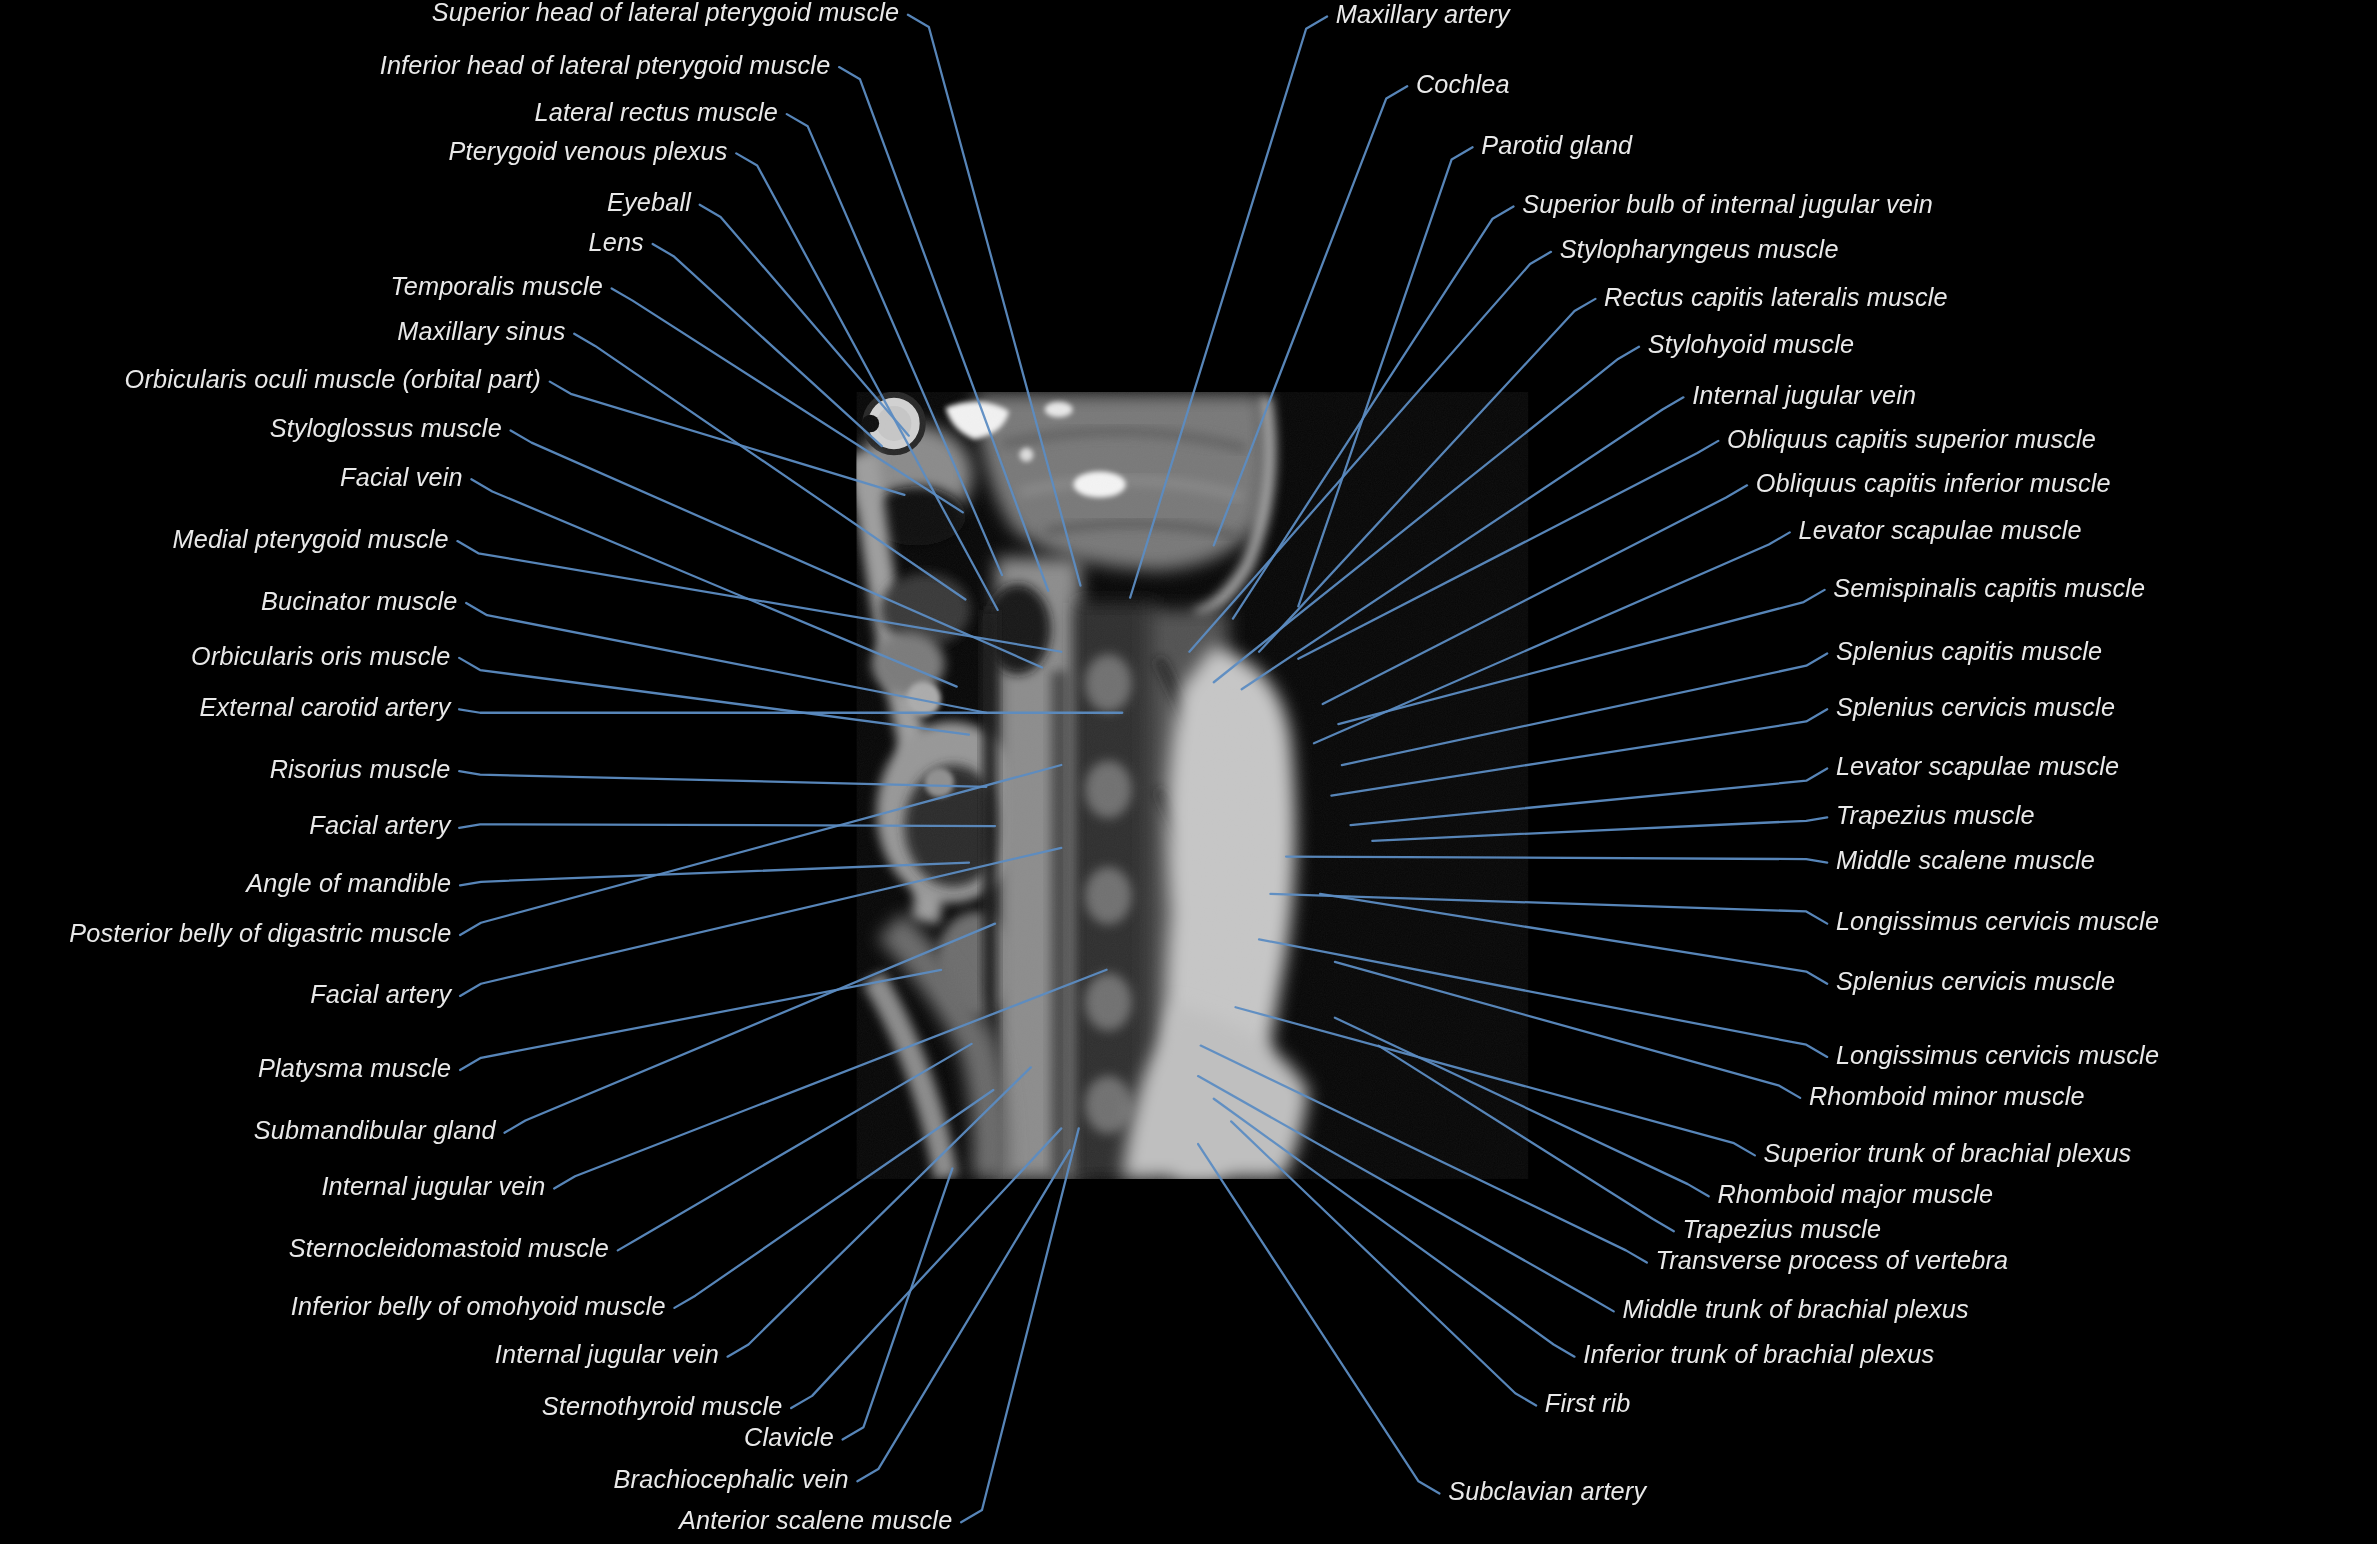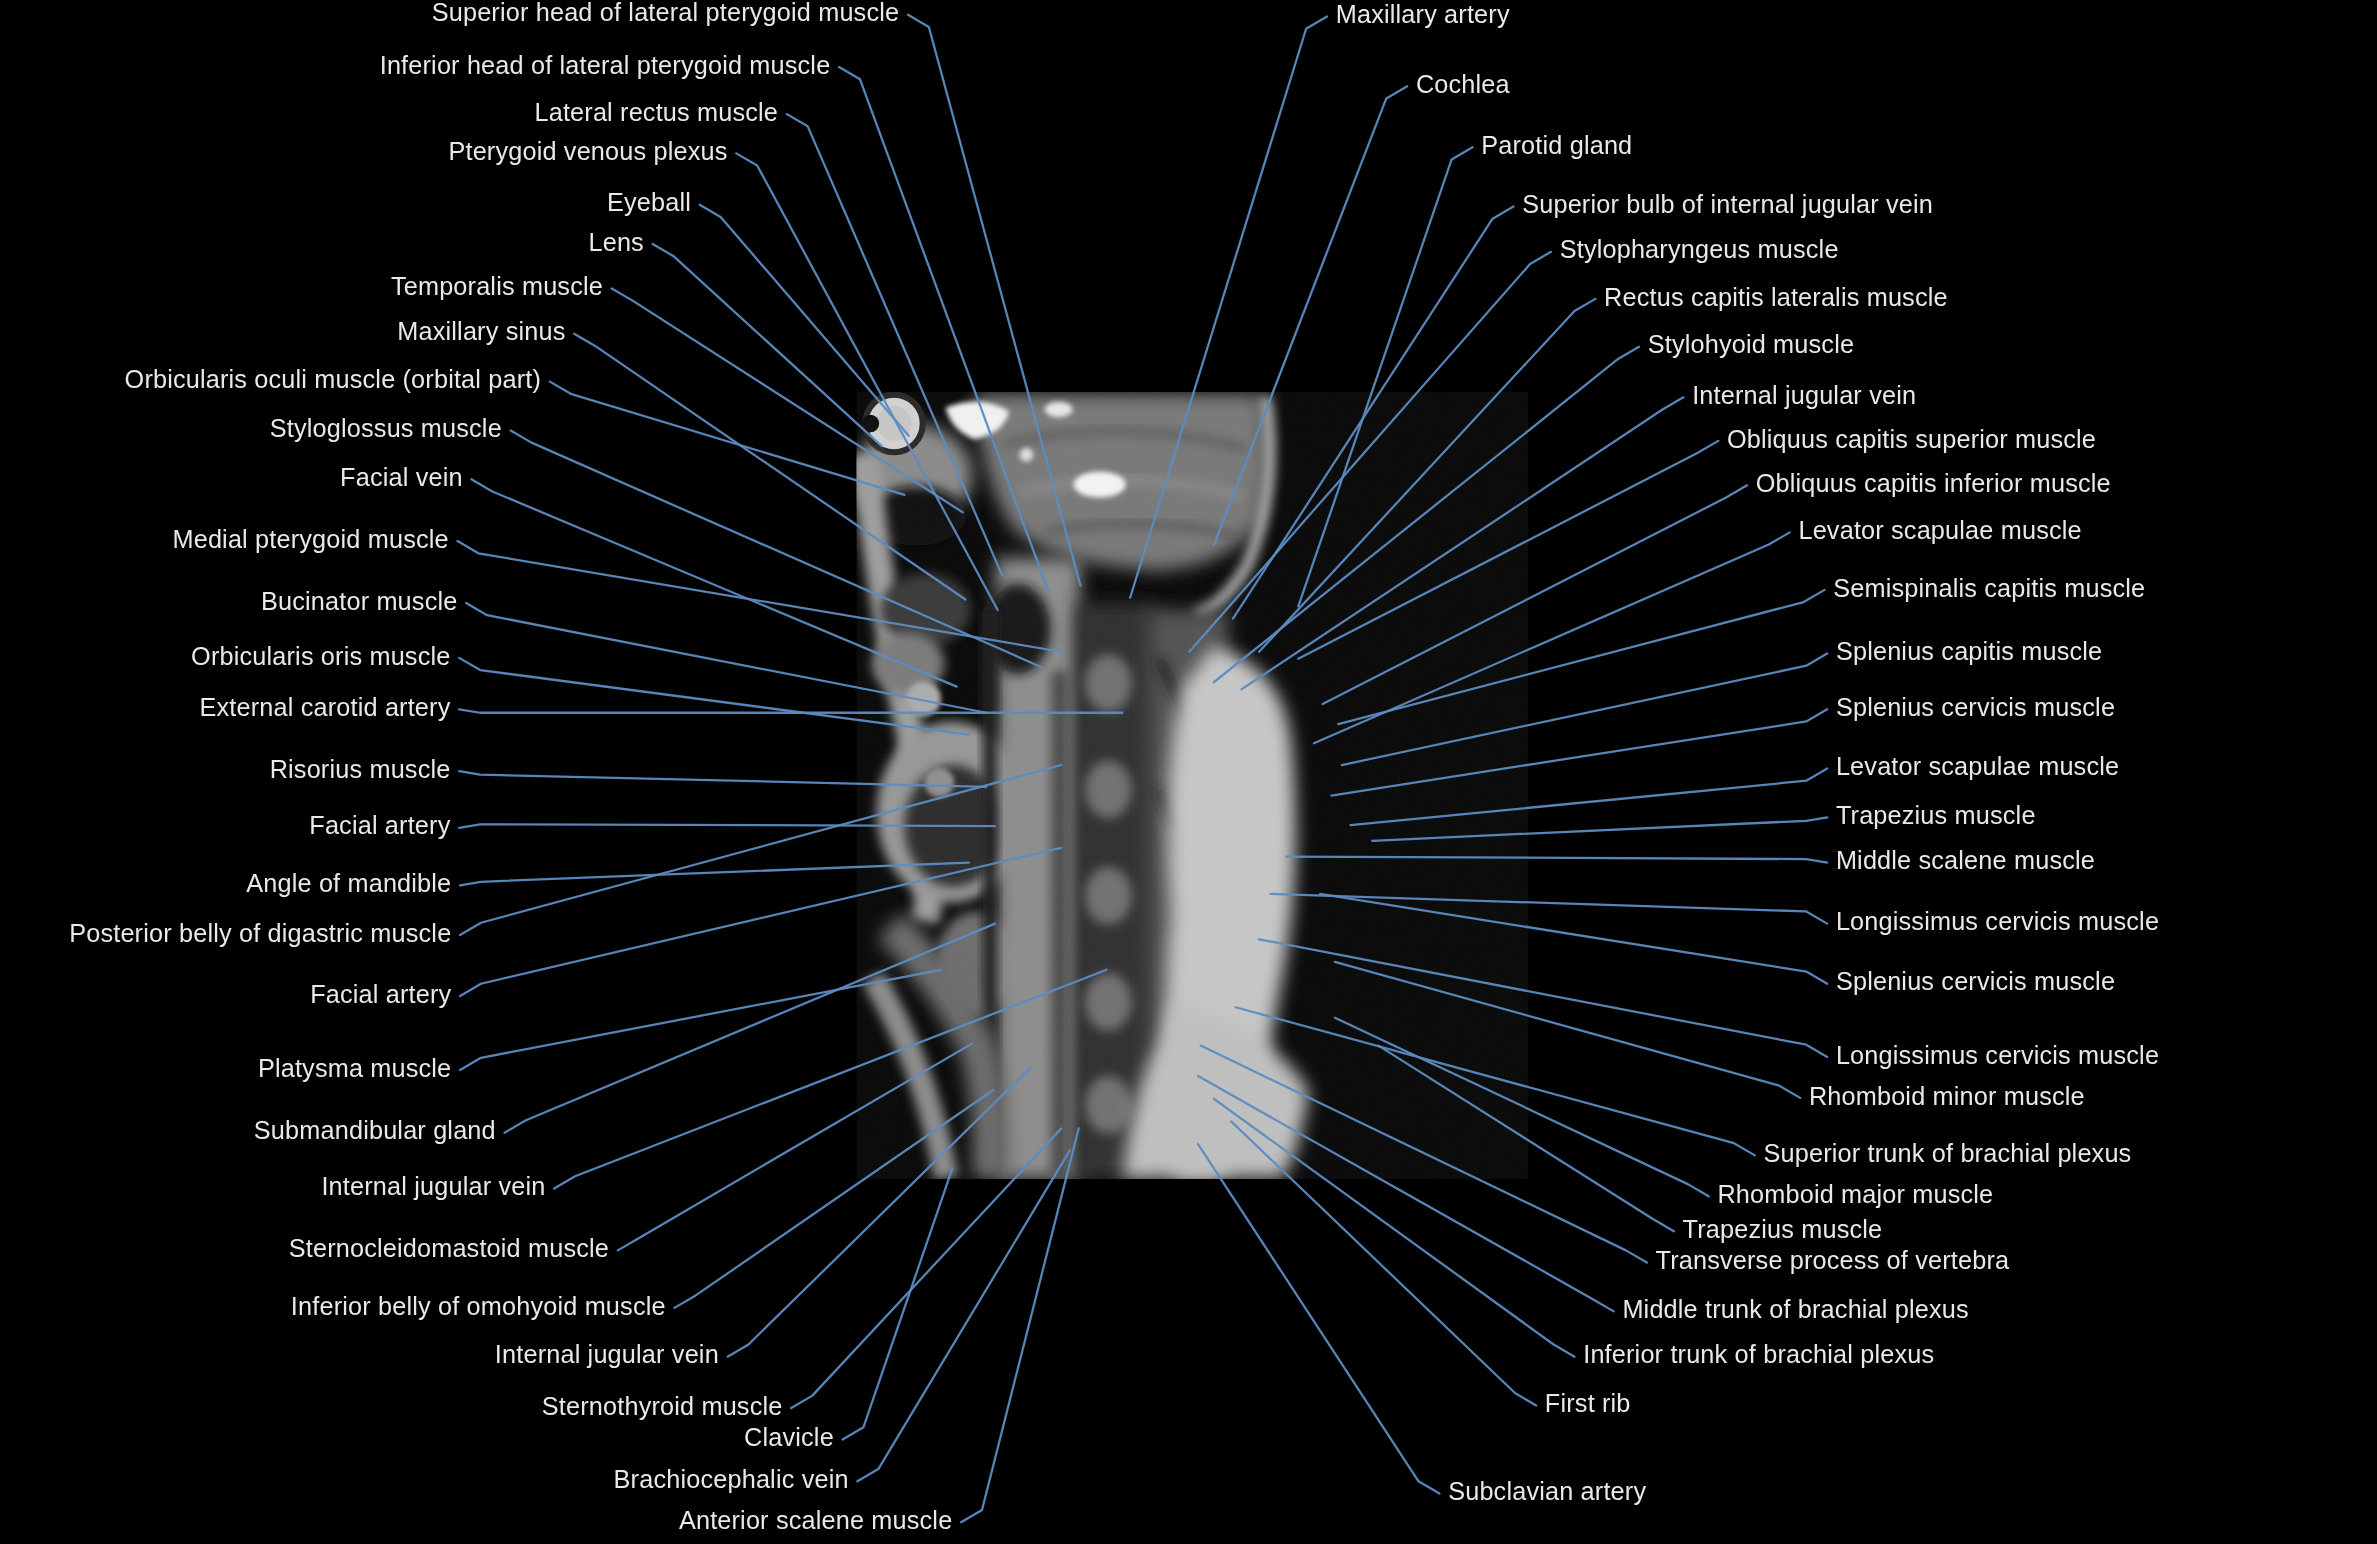--- a/index.html
+++ b/index.html
@@ -1,16 +1,16 @@
 <!DOCTYPE html>
 <html style="font-size:14px"><head>
 <meta charset="utf-8">
 <style>
   html,body { margin:0; padding:0; background:#000; }
-  .stage { width:100%; background:#000; }
+  .stage { width:100%; background:#000;font-style:italic; }
   svg { display:block; width:100%; height:auto; background:#000;
         font-family:"Liberation Sans", sans-serif; }
   text.lbl { fill:#e9e9e9; font-size:29px; letter-spacing:0.2px; }
   polyline.leader { fill:none; stroke-width:2.6; stroke-linecap:round; stroke-linejoin:round; opacity:0.95; }
 </style>
 </head>
 <body>
 
 <div class="stage">
 <svg viewBox="0 0 2728 1772" xmlns="http://www.w3.org/2000/svg">

